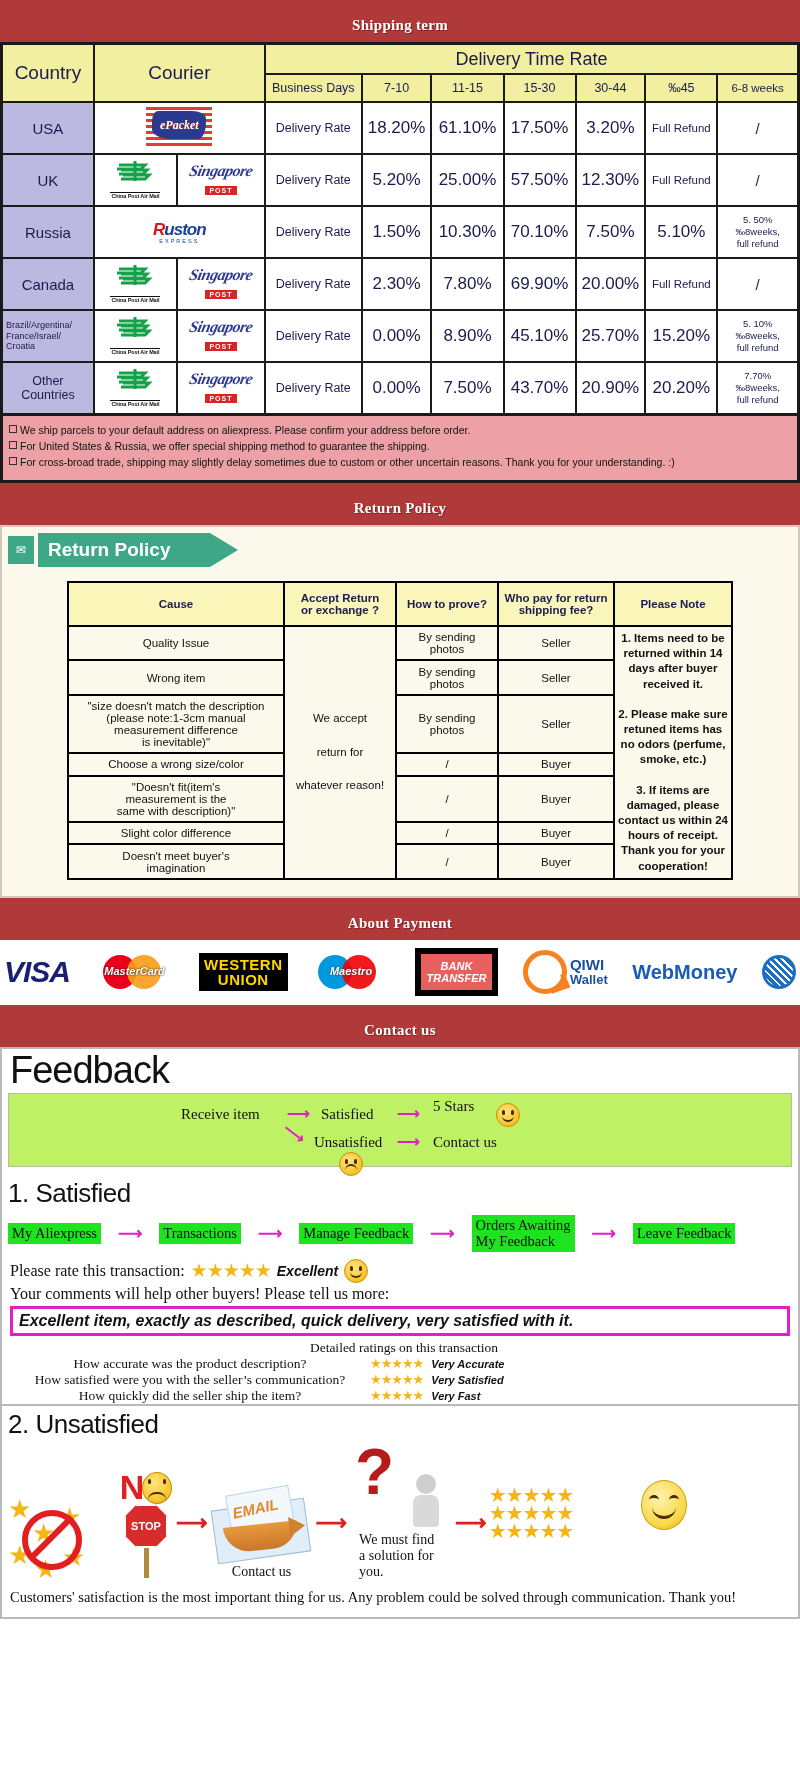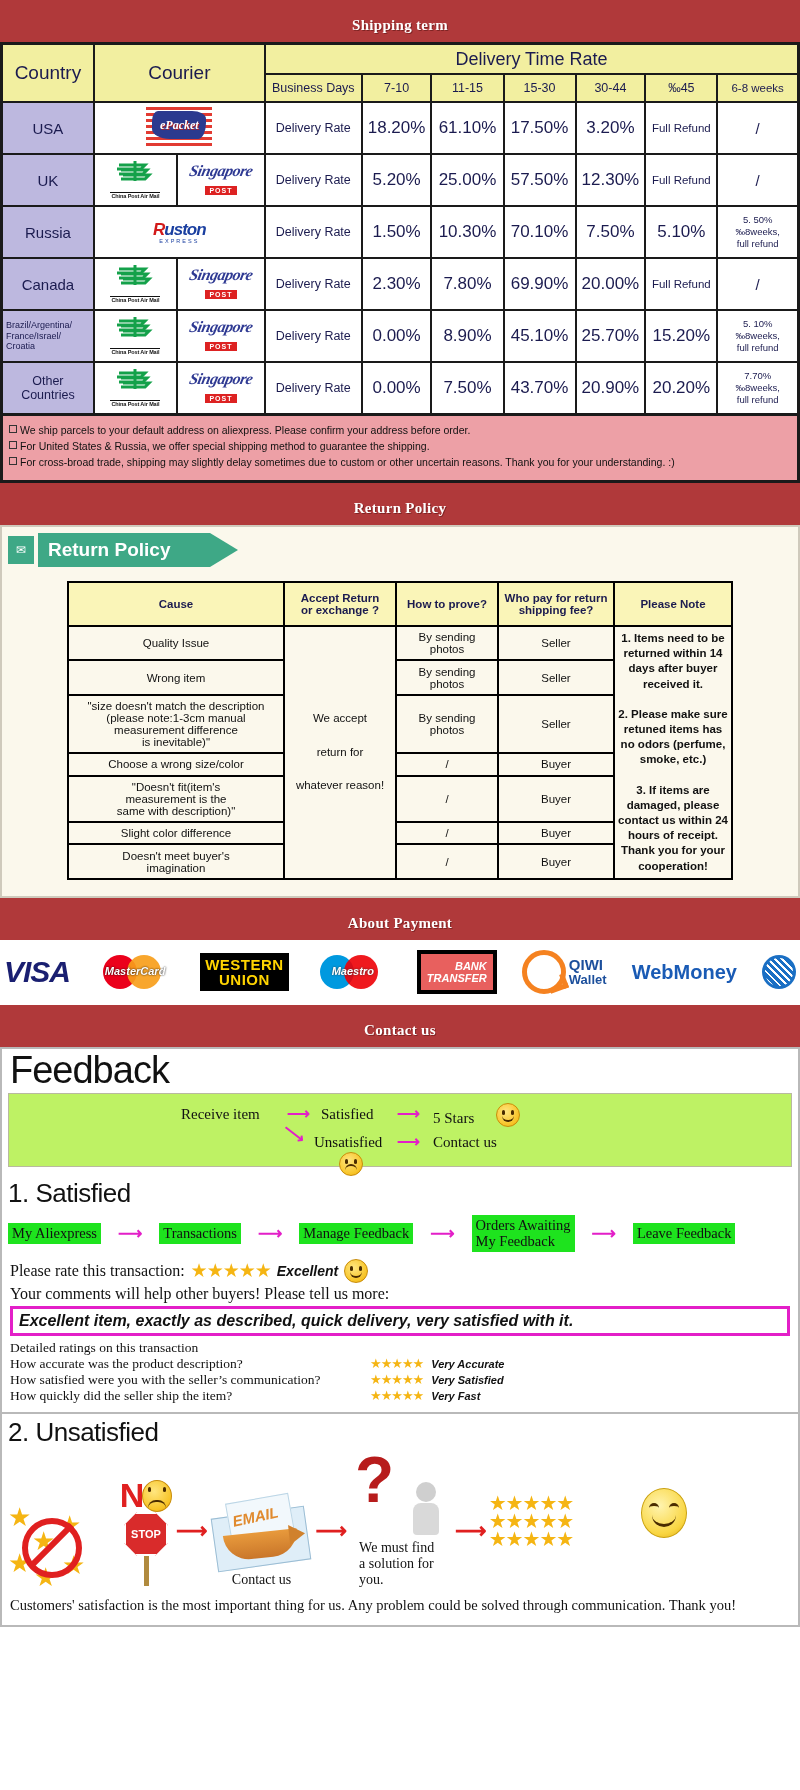--- a/index.html
+++ b/index.html
@@ -101,21 +101,21 @@
       font-size:11px;font-style:italic;z-index:3;text-shadow:0 0 2px #000;}
   .wu{background:#000;color:#ffd400;font-weight:bold;font-size:15px;line-height:15px;
       text-align:center;padding:4px 5px;letter-spacing:.5px;}
   .maestro{position:relative;width:78px;height:38px;}
   .maestro .c1,.maestro .c2{position:absolute;top:2px;width:34px;height:34px;border-radius:50%;}
   .maestro .c1{left:6px;background:#0099df;}
   .maestro .c2{left:30px;background:#ed0006;opacity:.9;}
   .maestro .t{position:absolute;left:0;right:0;top:12px;text-align:center;color:#fff;
       font-weight:bold;font-size:11px;font-style:italic;z-index:3;text-shadow:0 0 2px #333;}
   .bank{background:#e8605e;color:#fff;font-weight:bold;font-style:italic;font-size:11px;
-        line-height:12px;padding:6px 6px;text-align:right;border:4px solid #000000;}
+        line-height:12px;padding:6px 6px;text-align:center;border:6px solid #000000;}
   .qiwi{display:flex;align-items:center;gap:3px;}
   .qiwi .q{width:34px;height:34px;border:5px solid #f58220;border-radius:50%;position:relative;}
   .qiwi .q:after{content:"";position:absolute;right:-6px;bottom:-2px;width:14px;height:10px;
       border-right:5px solid #f58220;border-bottom:5px solid #f58220;transform:rotate(-20deg);}
   .qiwi .txt{color:#1c4f9c;font-weight:bold;font-size:15px;line-height:14px;}
   .qiwi .txt span{font-size:13px;}
   .wm{color:#1a5bb5;font-weight:bold;font-size:20px;font-family:"Liberation Sans",sans-serif;text-align:center;}
   .globe{width:34px;height:34px;border-radius:50%;background:#1a6fc4;position:relative;overflow:hidden;}
   .globe:before{content:"";position:absolute;inset:3px;border-radius:50%;
       background:repeating-linear-gradient(45deg,#fff 0 2px,#1a6fc4 2px 5px);}
@@ -135,21 +135,21 @@
       padding:2px 4px;line-height:1.15;white-space:pre-line;}
   .step-arrow{color:#e31fc8;font-size:17px;font-weight:bold;padding:0 2px;}
   .rate-line{font-family:"Liberation Serif",serif;font-size:16px;color:#111;
       padding:5px 0 1px 8px;display:flex;align-items:center;gap:6px;}
   .stars{color:#f5b513;font-size:19px;letter-spacing:-1px;}
   .stars.sm{font-size:13px;letter-spacing:-1px;}
   .excellent{font-family:"Liberation Sans",sans-serif;font-style:italic;font-weight:bold;font-size:14px;}
   .cmt-line{font-family:"Liberation Serif",serif;font-size:16px;padding:1px 0 3px 8px;color:#111;}
   .quote{border:3px solid #e31fc8;margin:0 8px 4px;padding:3px 6px;
       font-family:"Liberation Sans",sans-serif;font-style:italic;font-weight:bold;font-size:16px;color:#111;}
-  .ratings{padding:0 0 8px 8px;font-family:"Liberation Serif",serif;font-size:13.5px;color:#111;}
+  .ratings{padding:0 0 0 8px;font-family:"Liberation Serif",serif;font-size:13.5px;color:#111;text-align:center;}
   .ratings .r{display:flex;align-items:center;}
   .ratings .q{width:360px;}
   .ratings .lab{font-family:"Liberation Sans",sans-serif;font-style:italic;font-weight:bold;
       font-size:11px;margin-left:8px;}
   .unsat{display:flex;align-items:flex-end;padding:6px 4px 0;gap:2px;height:132px;}
   .ua{color:#e02020;font-size:22px;font-weight:bold;line-height:1;}
   .uc{text-align:center;font-family:"Liberation Serif",serif;font-size:14px;color:#111;}
   .closing{font-family:"Liberation Serif",serif;font-size:14.5px;color:#111;padding:8px 8px 10px;line-height:1.3;}
 
   .smiley{display:inline-block;width:22px;height:22px;border-radius:50%;
@@ -539,21 +539,21 @@
   <div class="banner">Contact us</div>
 
   <div class="fb">
     <div class="fb-title">Feedback</div>
 
     <div class="flow">
       <div style="position:absolute;left:172px;top:12px;" class="serif"><span>Receive item</span></div>
       <div style="position:absolute;left:278px;top:10px;" class="arrow-m">⟶</div>
       <div style="position:absolute;left:312px;top:12px;" class="serif"><span>Satisfied</span></div>
       <div style="position:absolute;left:388px;top:10px;" class="arrow-m">⟶</div>
-      <div style="position:absolute;left:424px;top:16px;" class="serif"><span>5 Stars</span></div>
+      <div style="position:absolute;left:424px;top:4px;" class="serif"><span>5 Stars</span></div>
       <div style="position:absolute;left:487px;top:9px;"><span class="smiley"><i class="e l"></i><i class="e r"></i><i class="m"></i></span></div>
       <div style="position:absolute;left:274px;top:30px;transform:rotate(38deg);" class="arrow-m">⟶</div>
       <div style="position:absolute;left:305px;top:40px;" class="serif"><span>Unsatisfied</span></div>
       <div style="position:absolute;left:388px;top:38px;" class="arrow-m">⟶</div>
       <div style="position:absolute;left:424px;top:40px;" class="serif"><span>Contact us</span></div>
       <div style="position:absolute;left:330px;top:58px;"><span class="smiley sad"><i class="e l"></i><i class="e r"></i><i class="m"></i></span></div>
     </div>
 
     <div class="sec-h" style="border-top:none">1. Satisfied</div>
 

